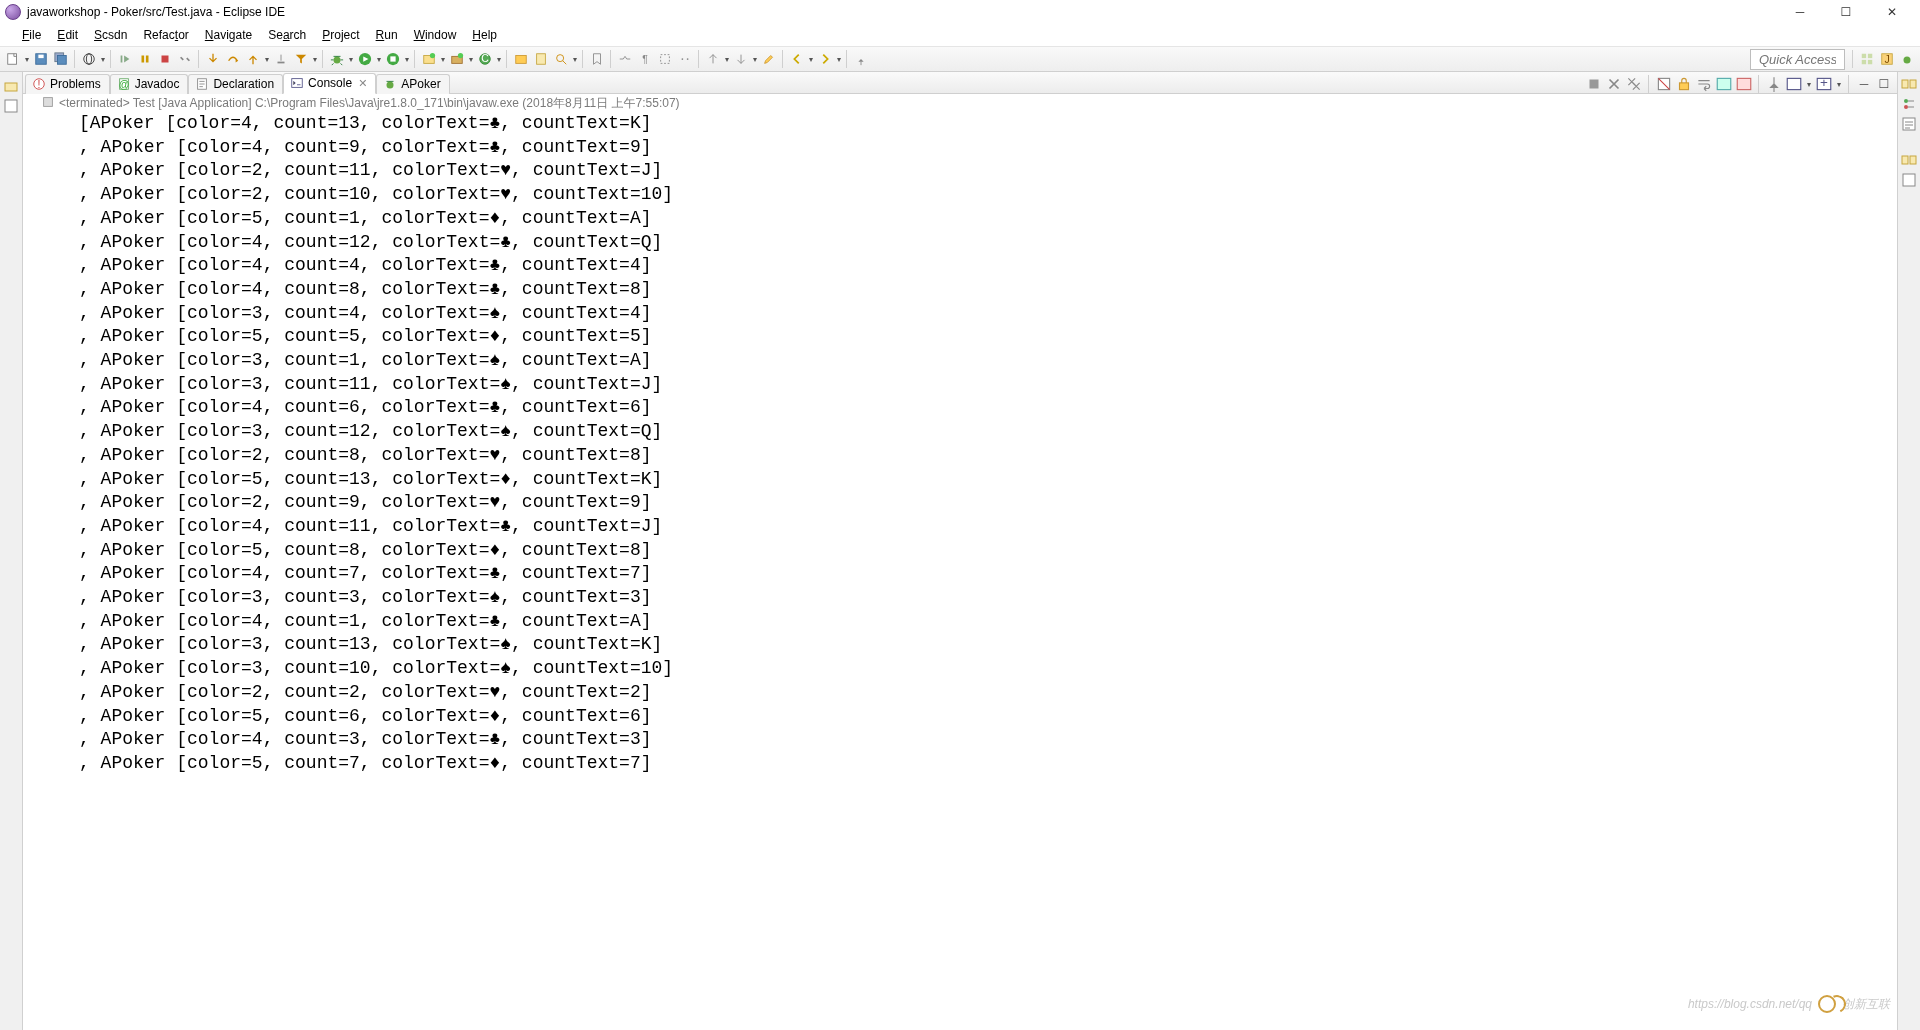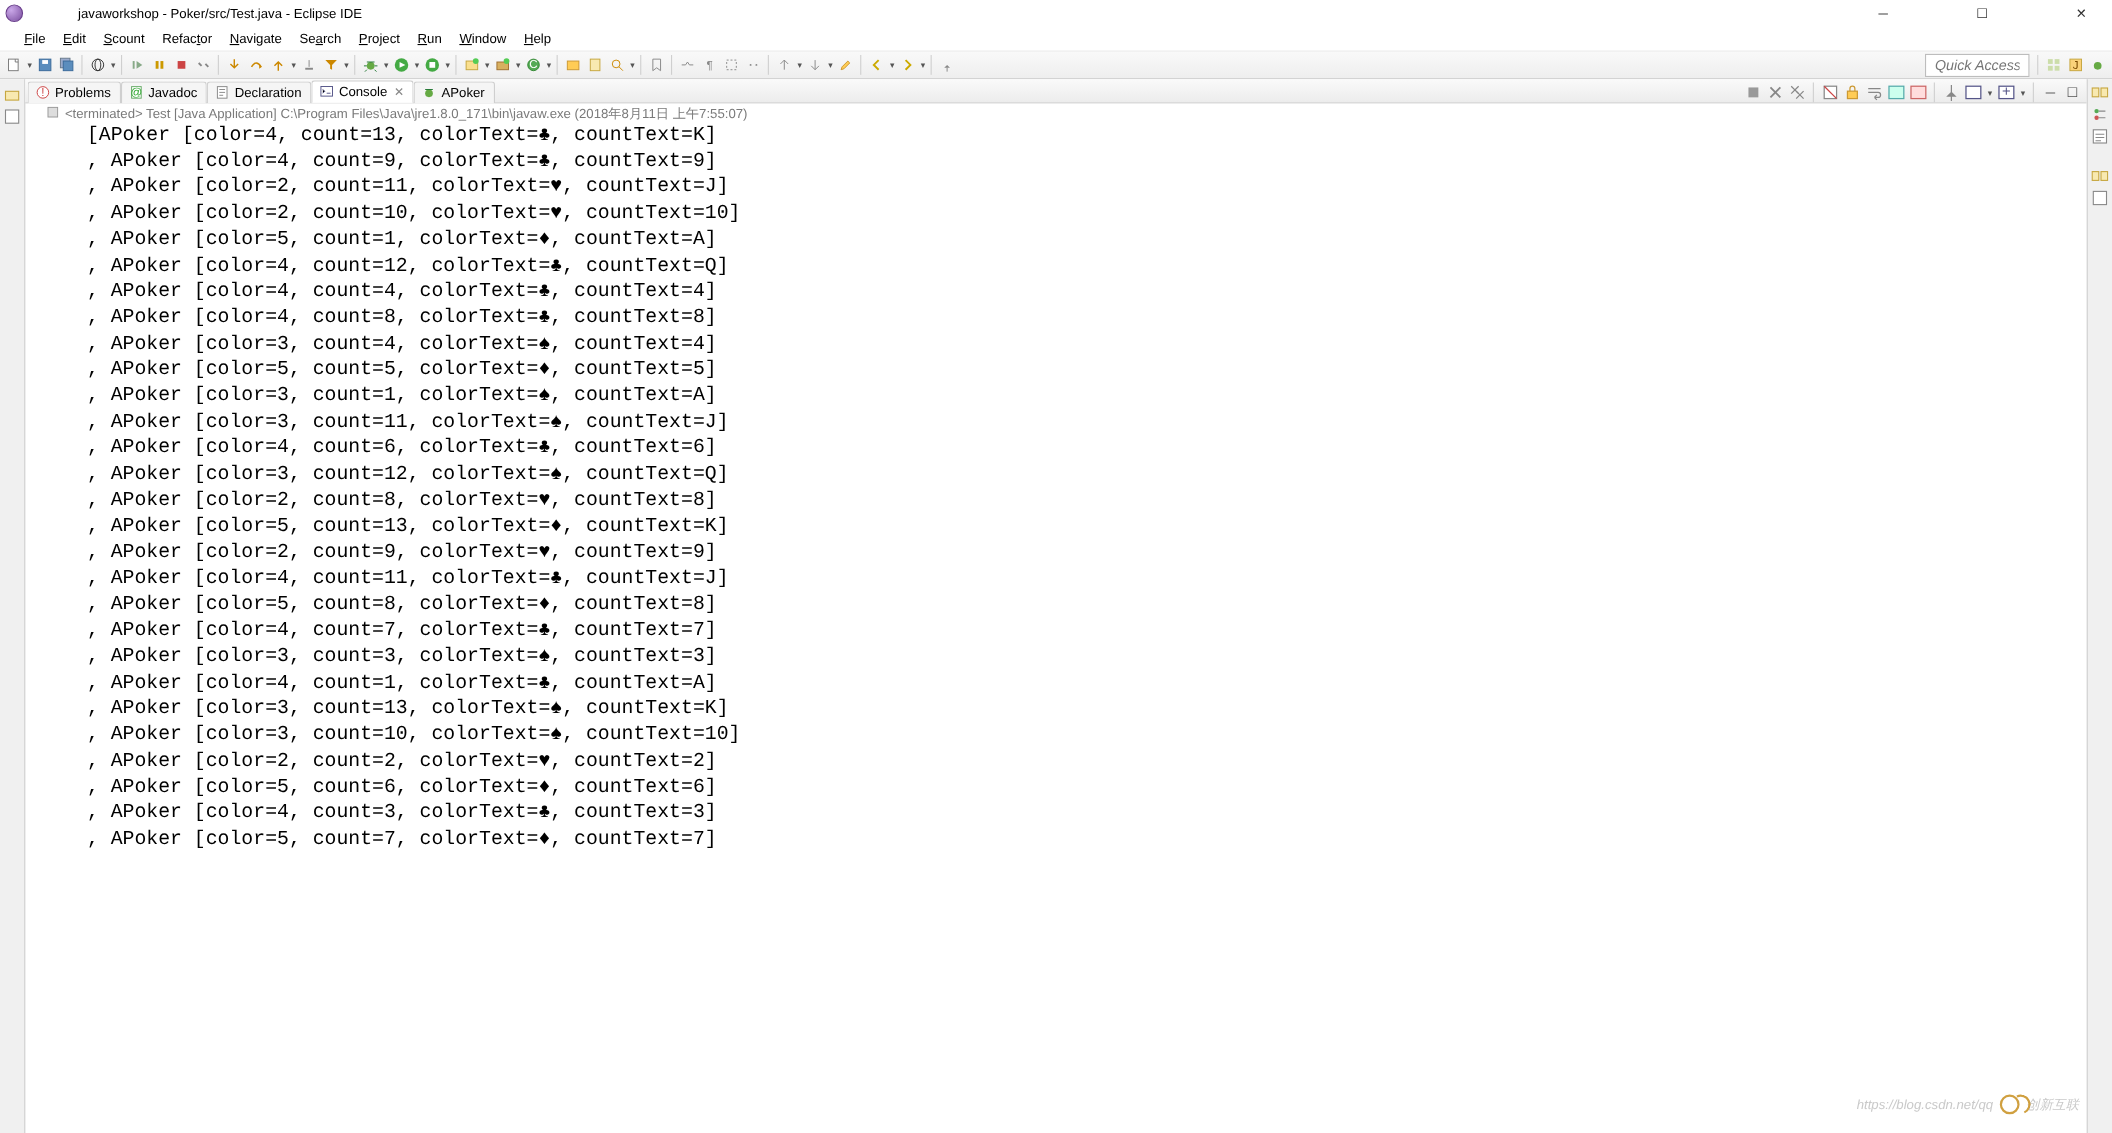--- a/index.html
+++ b/index.html
@@ -1,19 +1,19 @@
 <!DOCTYPE html>
 <html><head>
 <meta charset="utf-8">
 <style>
 * { margin: 0; padding: 0; box-sizing: border-box; font-family: "Segoe UI", Tahoma, sans-serif; font-size: 12px; }
 body { background: #fff; width: 1920px; height: 1030px; overflow: hidden; position: relative; }
 
 
-.titlebar { height: 24px; background: #fff; display: flex; align-items: center; padding: 0 5px; border-bottom: 0px solid #e5e5e5; gap: 44px; }
+.titlebar { height: 24px; background: #fff; display: flex; align-items: center; padding: 0 5px; border-bottom: 0px solid #e5e5e5; }
 .titlebar .icon { width: 16px; height: 16px; margin-right: 6px; border-radius: 50%; background: radial-gradient(circle at 30% 30%, #caa8e8, #7b4fa0); border: 1px solid #6a3f8c; }
 .titlebar .title { flex: 0 0 auto; color: #000; }
 .titlebar .spacer { flex: 1; }
 .winbtn { width: 46px; height: 22px; display: inline-flex; justify-content: center; align-items: center; color: #333; font-size: 12px; cursor: default; }
 
 
 .menubar { height: 23px; background: #fff; display: flex; align-items: center; padding-left: 14px; border-bottom: 1px solid #e5e5e5; }
 .menubar .mitem { padding: 3px 8px; cursor: default; }
 .menubar .mn { text-decoration: underline; }
 
@@ -71,21 +71,21 @@
   <span class="title">javaworkshop - Poker/src/Test.java - Eclipse IDE</span>
   <span class="spacer"></span>
   <span class="winbtn">─</span>
   <span class="winbtn">☐</span>
   <span class="winbtn">✕</span>
 </div>
 
 <div class="menubar">
   <span class="mitem"><span class="mn">F</span><span>ile</span></span>
   <span class="mitem"><span class="mn">E</span><span>dit</span></span>
-  <span class="mitem"><span class="mn">S</span><span>count</span></span>
+  <span class="mitem"><span class="mn">S</span><span>csdn</span></span>
   <span class="mitem"><span>Refac<span class="mn">t</span>or</span></span>
   <span class="mitem"><span class="mn">N</span><span>avigate</span></span>
   <span class="mitem"><span>Se<span class="mn">a</span>rch</span></span>
   <span class="mitem"><span class="mn">P</span><span>roject</span></span>
   <span class="mitem"><span class="mn">R</span><span>un</span></span>
   <span class="mitem"><span class="mn">W</span><span>indow</span></span>
   <span class="mitem"><span class="mn">H</span><span>elp</span></span>
 </div>
 
 <div class="toolbar">

